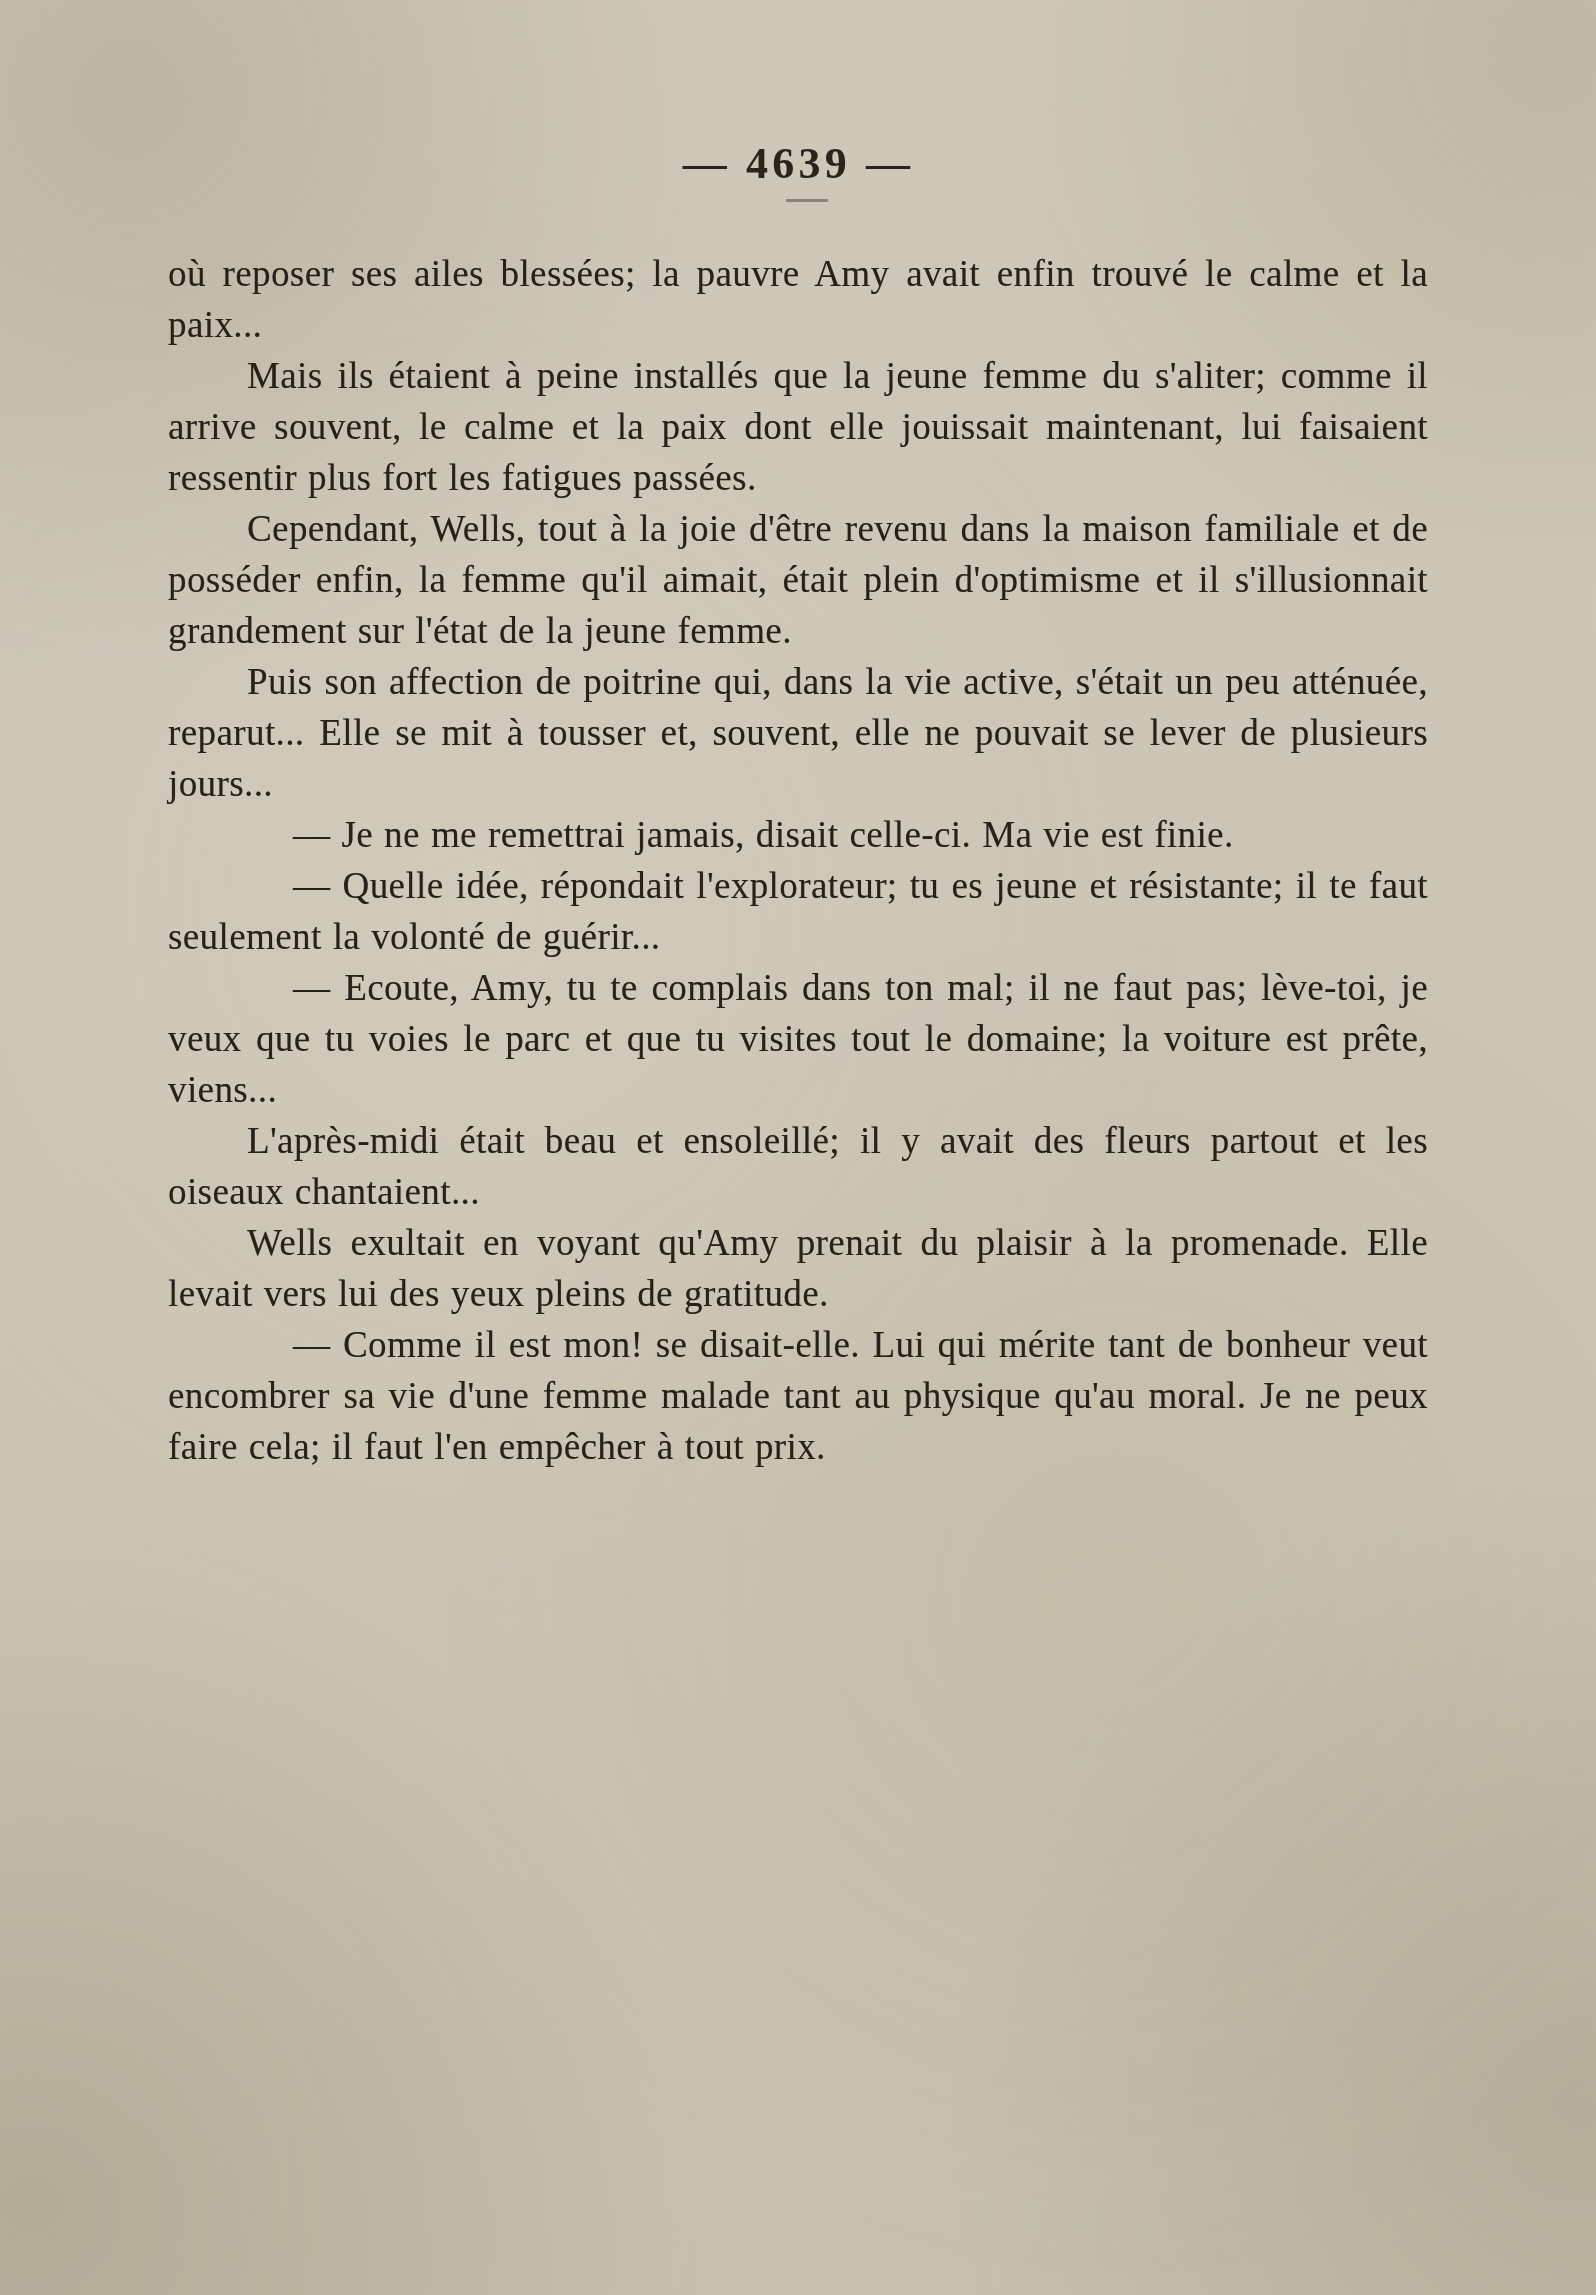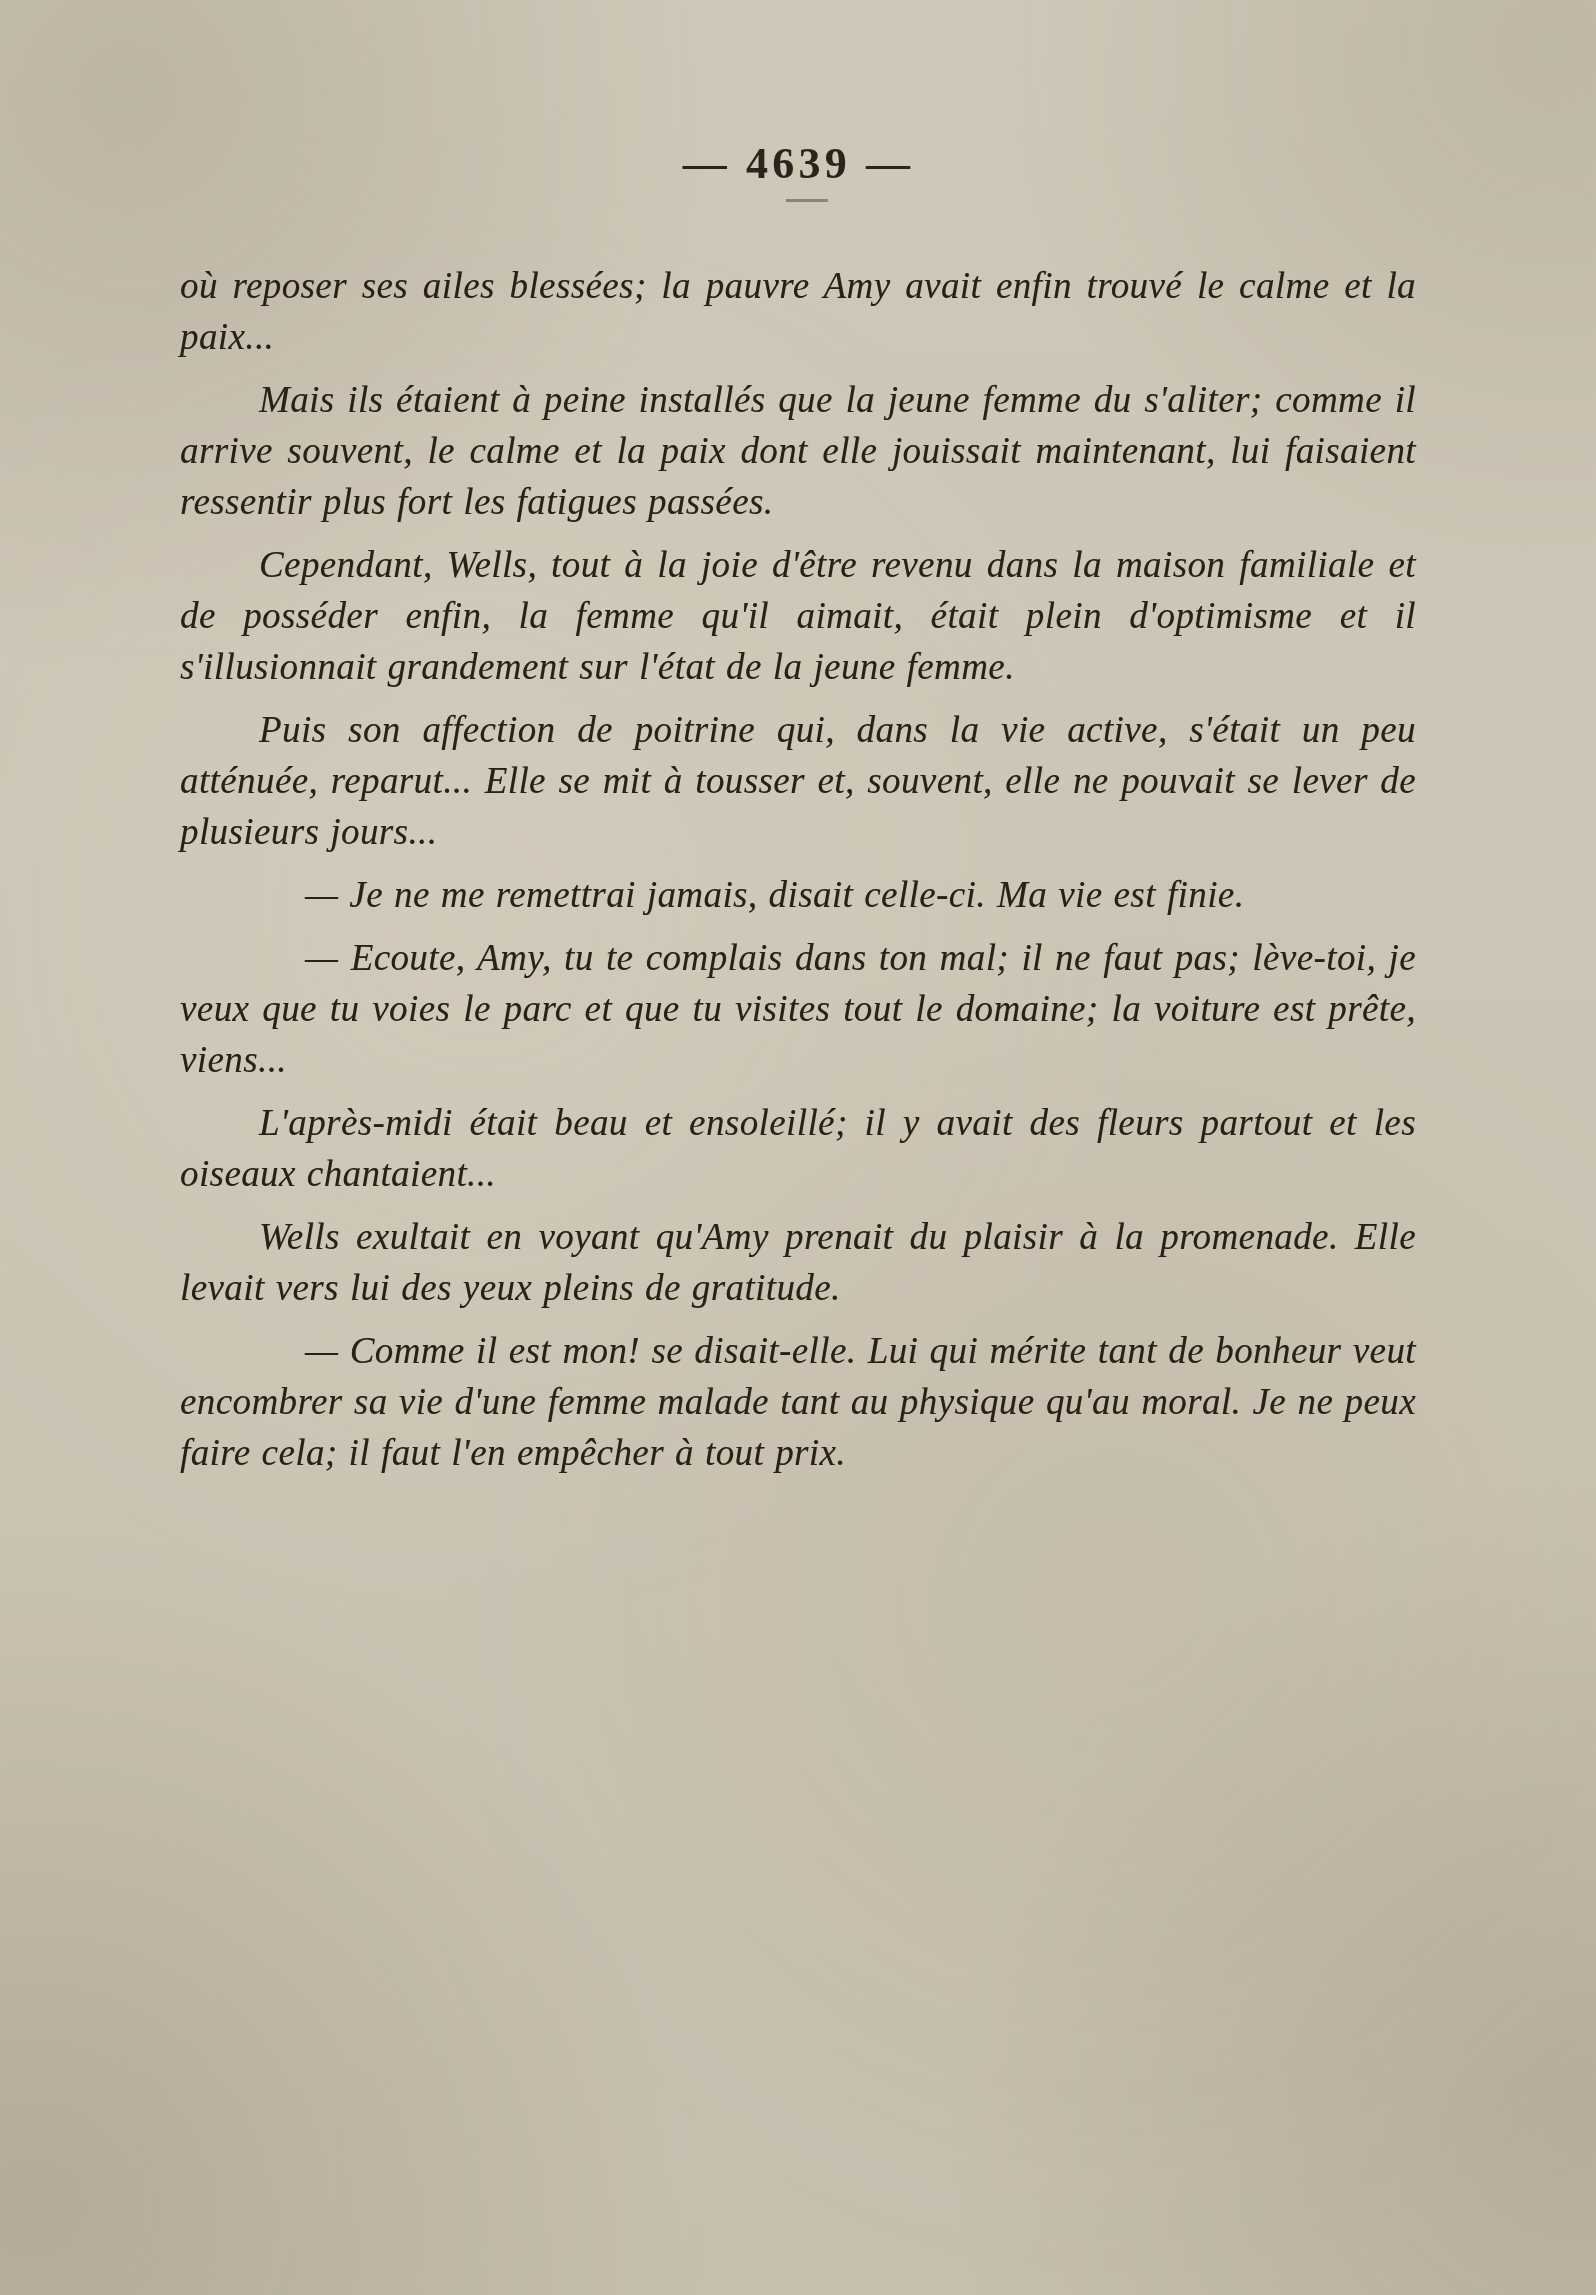--- a/index.html
+++ b/index.html
@@ -54,42 +54,42 @@
     font-size: 37px;
     line-height: 51px;
     color: #272118;
     text-align: justify;
     letter-spacing: 0.4px;
     word-spacing: 1.4px;
     
     text-shadow: 0.3px 0.3px 0.4px rgba(40,32,22,0.35);
   }
   .text-block p {
-    margin: 12px;
-    font-style: italic;
+    margin: 0;
   }
   p.indent   { text-indent: 79px; }
   p.dialogue { text-indent: 125px; }
   p.noindent { text-indent: 0; }
 </style>
 </head>
 <body>
 
 <div class="page">
 
   <div class="page-number">— 4639 —</div>
 
   <div class="page-number-underline"></div>
 
   <div class="text-block">
     <p class="noindent">où reposer ses ailes blessées; la pauvre Amy avait enfin trouvé le calme et la paix...</p>
     <p class="indent">Mais ils étaient à peine installés que la jeune femme du s'aliter; comme il arrive souvent, le calme et la paix dont elle jouissait maintenant, lui faisaient ressentir plus fort les fatigues passées.</p>
     <p class="indent">Cependant, Wells, tout à la joie d'être revenu dans la maison familiale et de posséder enfin, la femme qu'il aimait, était plein d'optimisme et il s'illusionnait grandement sur l'état de la jeune femme.</p>
     <p class="indent">Puis son affection de poitrine qui, dans la vie active, s'était un peu atténuée, reparut... Elle se mit à tousser et, souvent, elle ne pouvait se lever de plusieurs jours...</p>
     <p class="dialogue">— Je ne me remettrai jamais, disait celle-ci. Ma vie est finie.</p>
+    <p class="dialogue">— Quelle idée, répondait l'explorateur; tu es jeune et résistante; il te faut seulement la volonté de guérir...</p>
     <p class="dialogue">— Ecoute, Amy, tu te complais dans ton mal; il ne faut pas; lève-toi, je veux que tu voies le parc et que tu visites tout le domaine; la voiture est prête, viens...</p>
     <p class="indent">L'après-midi était beau et ensoleillé; il y avait des fleurs partout et les oiseaux chantaient...</p>
     <p class="indent">Wells exultait en voyant qu'Amy prenait du plaisir à la promenade. Elle levait vers lui des yeux pleins de gratitude.</p>
     <p class="dialogue">— Comme il est mon! se disait-elle. Lui qui mérite tant de bonheur veut encombrer sa vie d'une femme malade tant au physique qu'au moral. Je ne peux faire cela; il faut l'en empêcher à tout prix.</p>
   </div>
 
 </div>
 
 
 </body></html>

